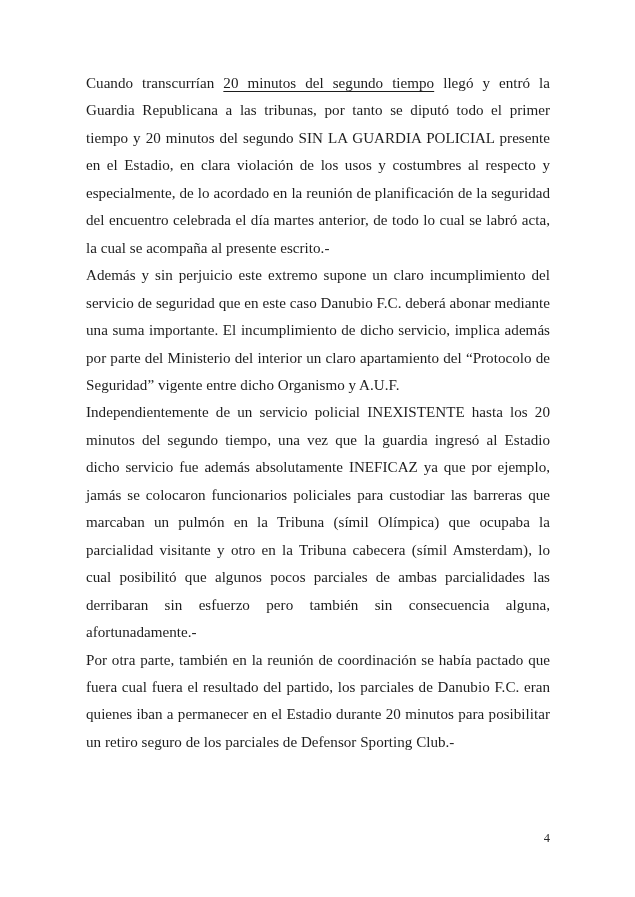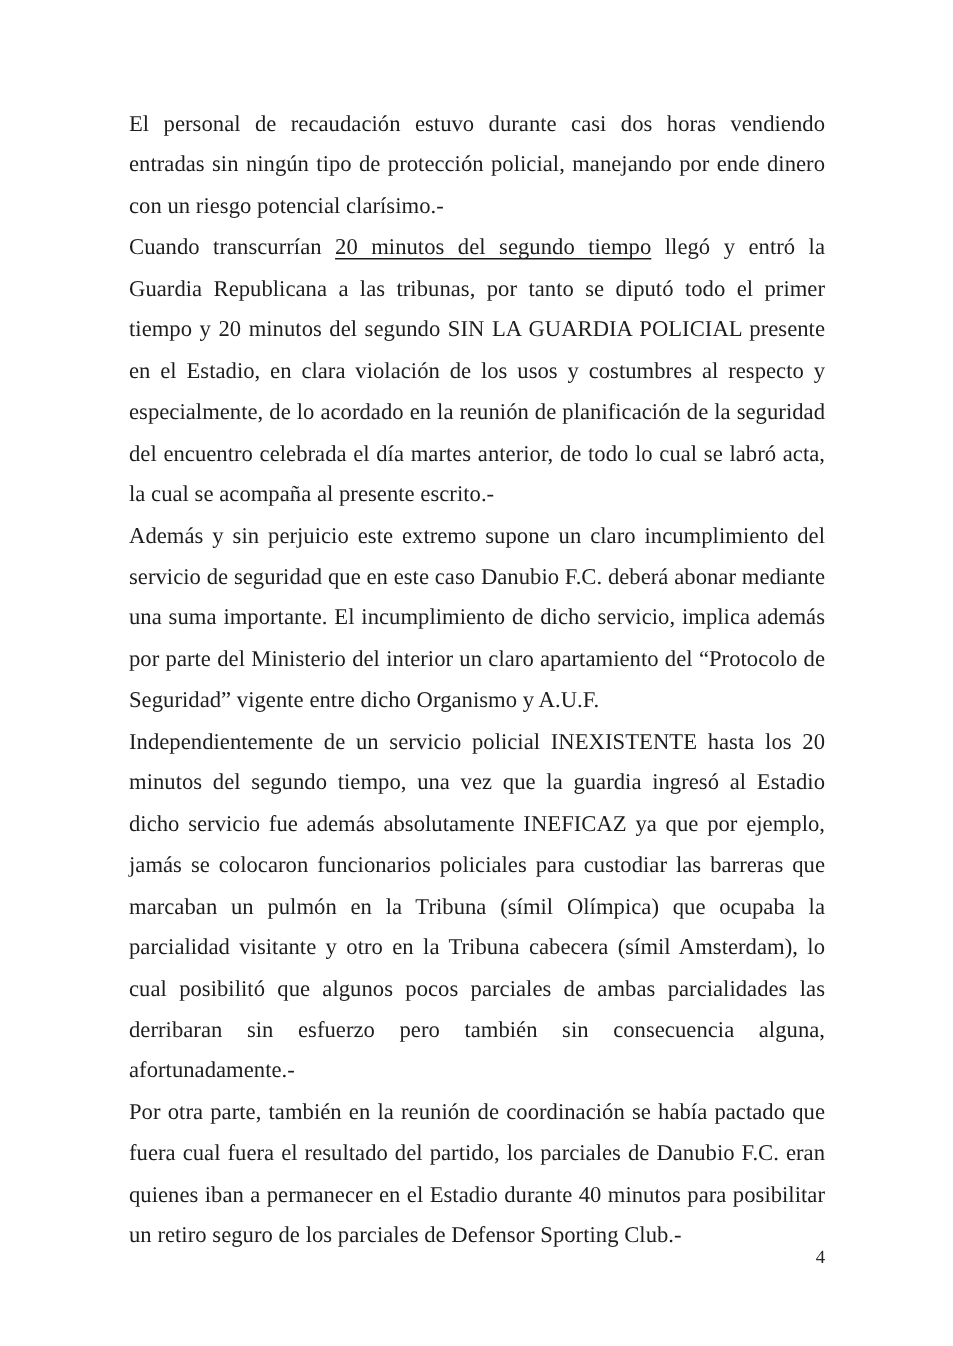--- a/index.html
+++ b/index.html
@@ -62,27 +62,26 @@
     font-family: "Liberation Serif", "DejaVu Serif", serif;
   }
 </style>
 </head>
 <body>
 
 <div class="page">
 
   <div class="text-column">
 
-    <p class="para">El personal de recaudación estuvo durante casi dos horas vendiendo entradas sin ningún tipo de protección policial, manejando por ende dinero con un riesgo potencial clarísimo.-</p>
 
     <p class="para"><b>Cuando transcurrían </b><b class="underline">20 minutos del segundo tiempo</b><b> llegó y entró la Guardia Republicana a las tribunas,</b><span> por tanto se diputó todo el primer tiempo y 20 minutos del segundo SIN LA GUARDIA POLICIAL presente en el Estadio, en clara violación de los usos y costumbres al respecto y especialmente, de lo acordado en la reunión de planificación de la seguridad del encuentro celebrada el día martes anterior, de todo lo cual se labró acta, la cual se acompaña al presente escrito.-</span></p>
 
     <p class="para">Además y sin perjuicio este extremo supone un claro incumplimiento del servicio de seguridad que en este caso Danubio F.C. deberá abonar mediante una suma importante. El incumplimiento de dicho servicio, implica además por parte del Ministerio del interior un claro apartamiento del “Protocolo de Seguridad” vigente entre dicho Organismo y A.U.F.</p>
 
     <p class="para">Independientemente de un servicio policial INEXISTENTE hasta los 20 minutos del segundo tiempo, una vez que la guardia ingresó al Estadio dicho servicio fue además absolutamente INEFICAZ ya que por ejemplo, jamás se colocaron funcionarios policiales para custodiar las barreras que marcaban un pulmón en la Tribuna (símil Olímpica) que ocupaba la parcialidad visitante y otro en la Tribuna cabecera (símil Amsterdam), lo cual posibilitó que algunos pocos parciales de ambas parcialidades las derribaran sin esfuerzo pero también sin consecuencia alguna, afortunadamente.-</p>
 
-    <p class="para">Por otra parte, también en la reunión de coordinación se había pactado que fuera cual fuera el resultado del partido, los parciales de Danubio F.C. eran quienes iban a permanecer en el Estadio durante 40 minutos para posibilitar un retiro seguro de los parciales de Defensor Sporting Club.-</p>
+    <p class="para">Por otra parte, también en la reunión de coordinación se había pactado que fuera cual fuera el resultado del partido, los parciales de Danubio F.C. eran quienes iban a permanecer en el Estadio durante 20 minutos para posibilitar un retiro seguro de los parciales de Defensor Sporting Club.-</p>
 
   </div>
 
   <div class="page-number">4</div>
 
 </div>
 
 </body></html>

